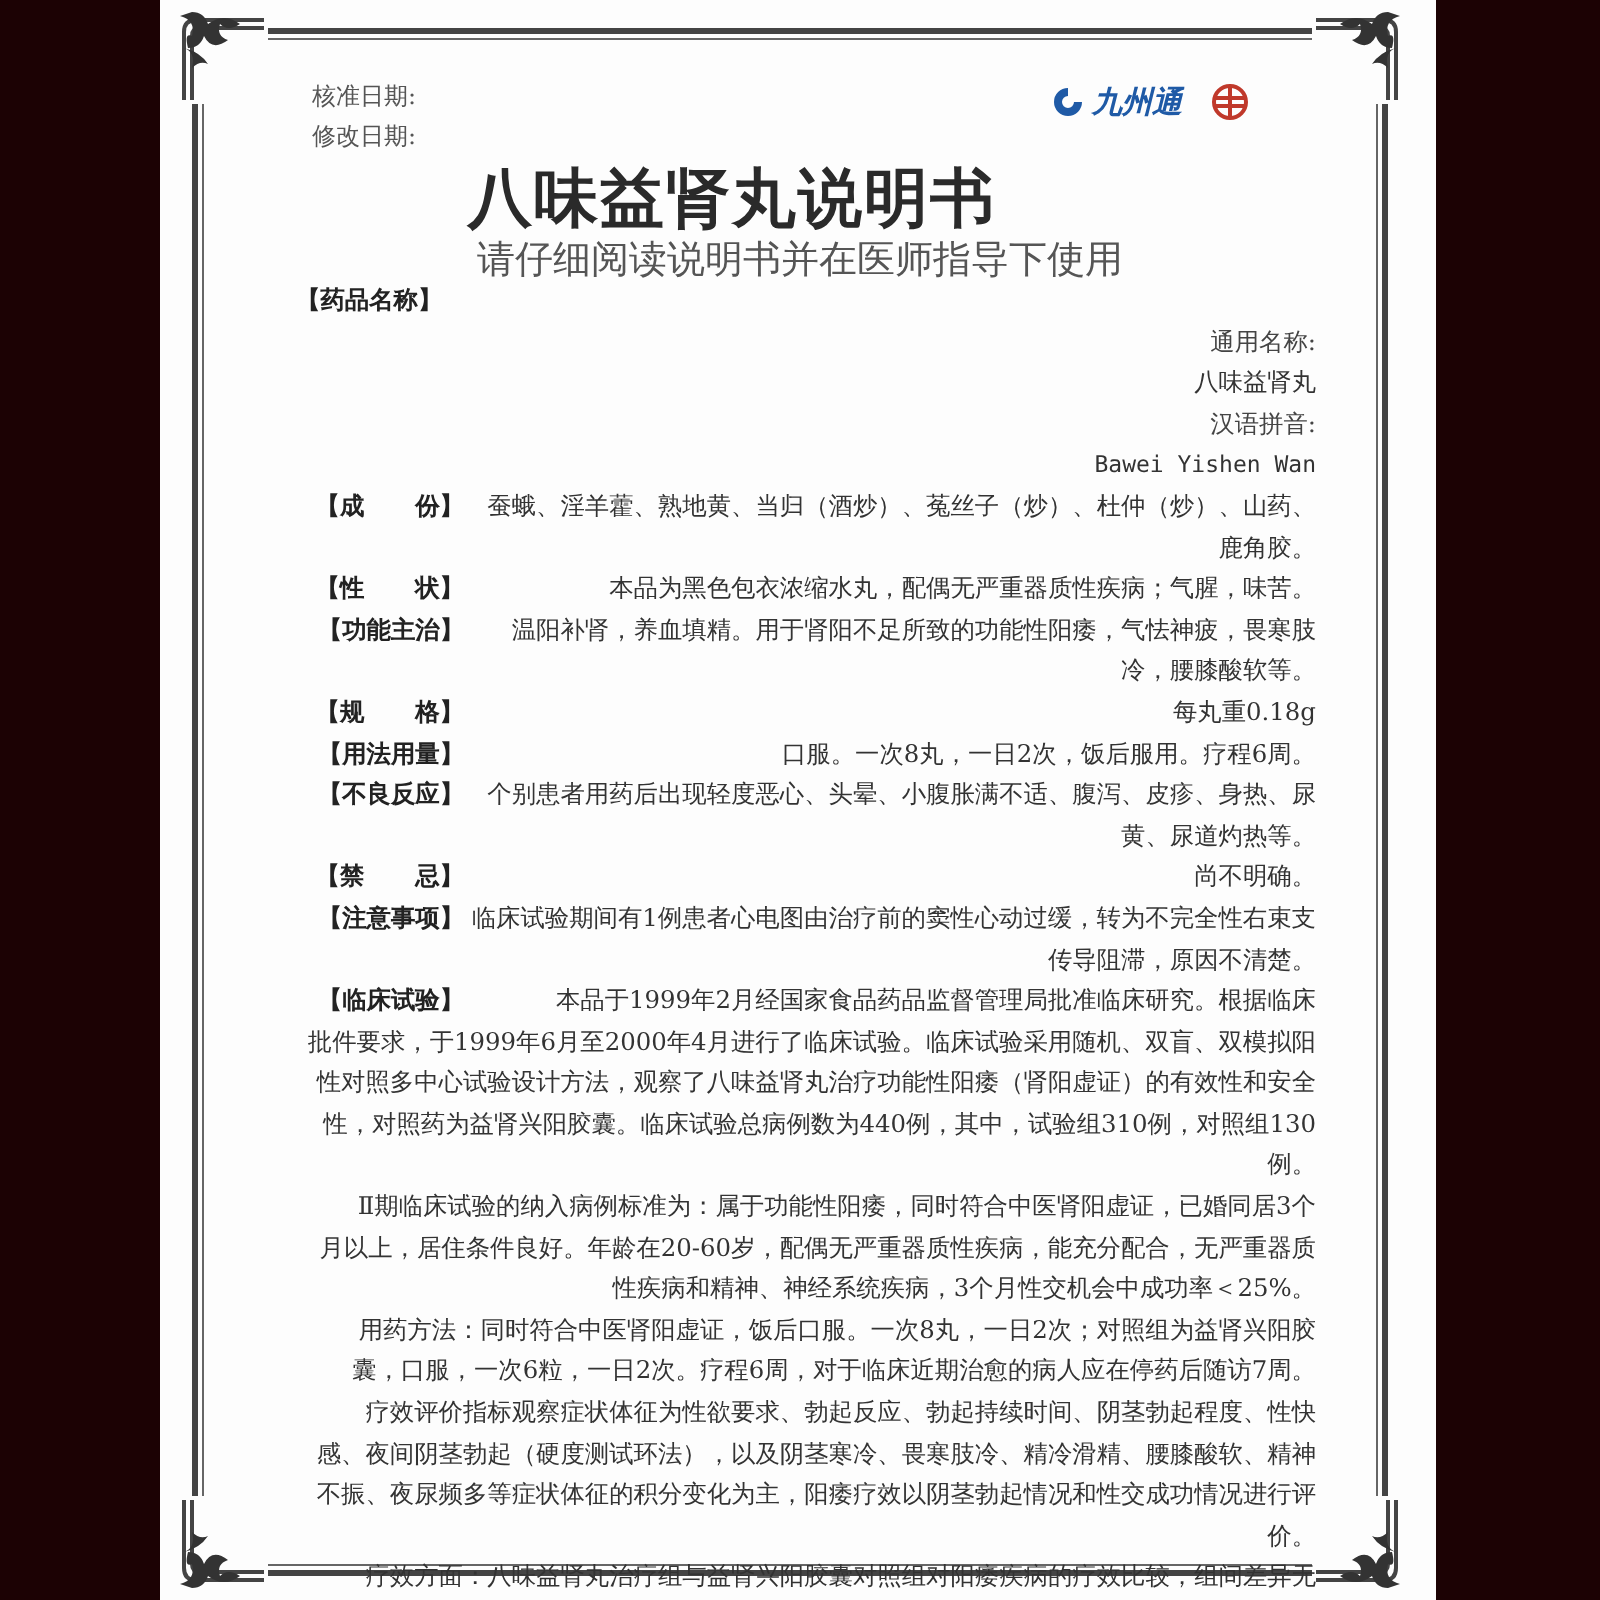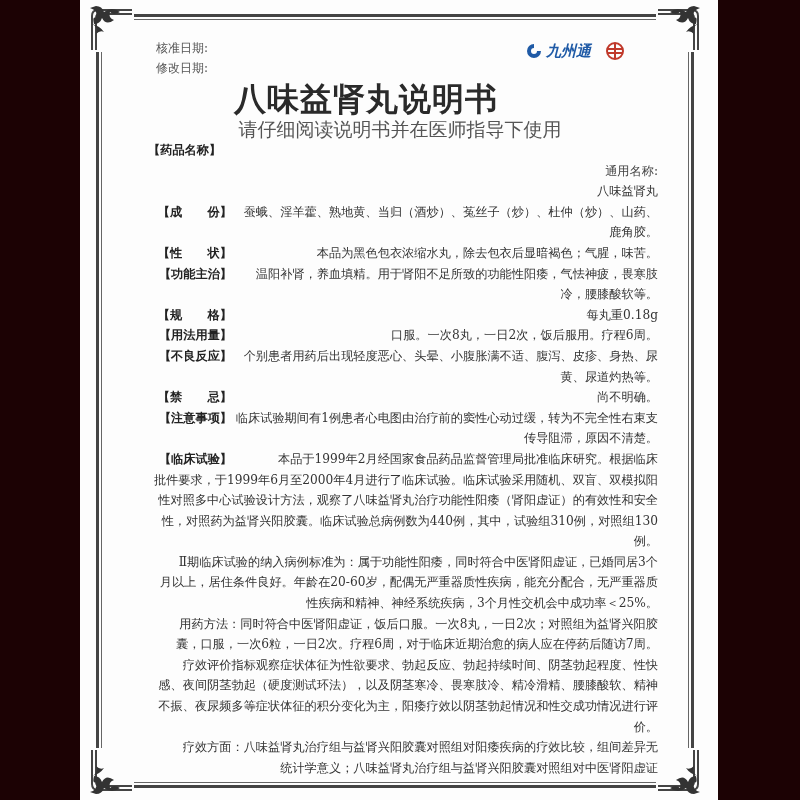--- a/index.html
+++ b/index.html
@@ -119,28 +119,32 @@
 <div class="subtitle">请仔细阅读说明书并在医师指导下使用</div>
 
 <div class="content">
   <div class="row">
     <span class="lbl full">【药品名称】</span>
   </div>
   <div class="row sub">
     <span class="k">通用名称:</span>
     <span>八味益肾丸</span>
   </div>
+  <div class="row sub">
+    <span class="k">汉语拼音:</span>
+    <span class="pinyin">Bawei Yishen Wan</span>
+  </div>
 
   <div class="row">
     <span class="lbl">【成      份】</span>
     <span class="val">蚕蛾、淫羊藿、熟地黄、当归（酒炒）、菟丝子（炒）、杜仲（炒）、山药、鹿角胶。</span>
   </div>
   <div class="row">
     <span class="lbl">【性      状】</span>
-    <span class="val">本品为黑色包衣浓缩水丸，除去包衣后显暗褐色；气腥，味苦。</span>
+    <span class="val">本品为黑色包衣浓缩水丸，配偶无严重器质性疾病；气腥，味苦。</span>
   </div>
   <div class="row">
     <span class="lbl">【功能主治】</span>
     <span class="val">温阳补肾，养血填精。用于肾阳不足所致的功能性阳痿，气怯神疲，畏寒肢冷，腰膝酸软等。</span>
   </div>
   <div class="row">
     <span class="lbl">【规      格】</span>
     <span class="val">每丸重0.18g</span>
   </div>
   <div class="row">

